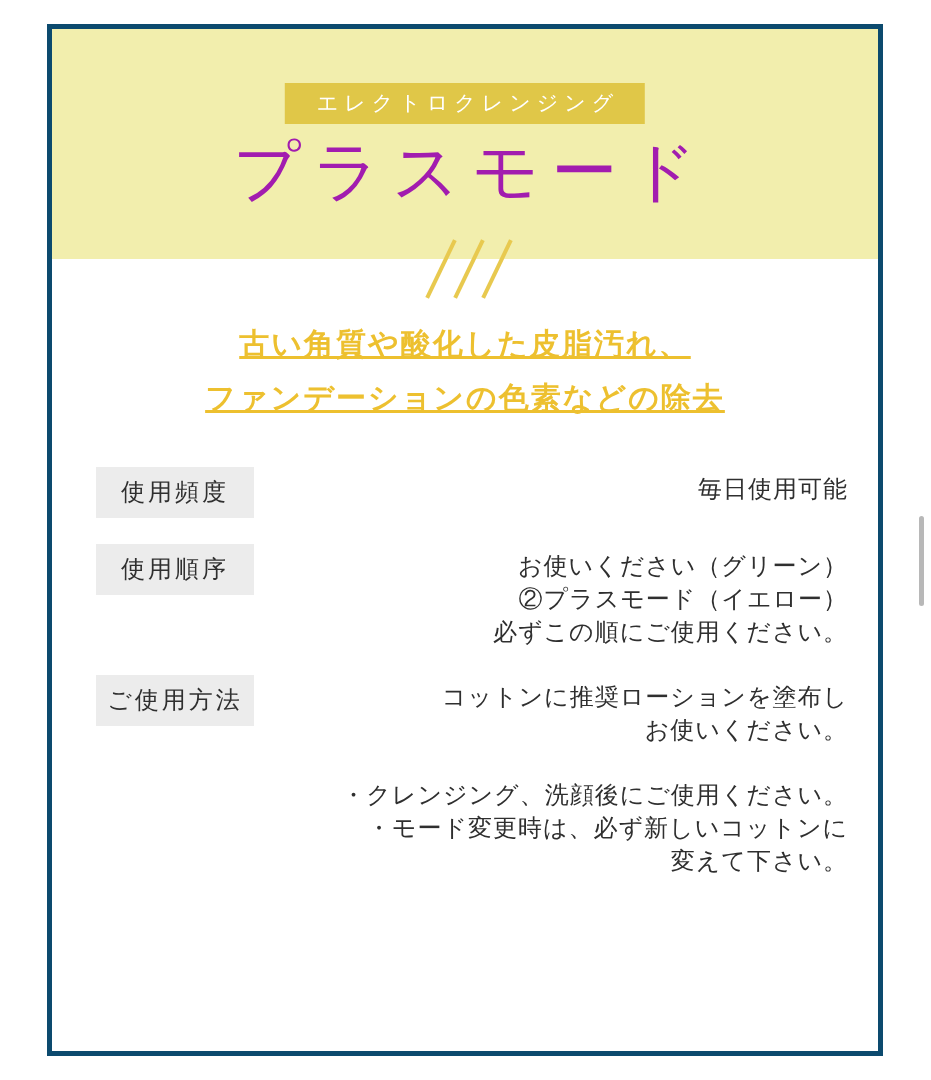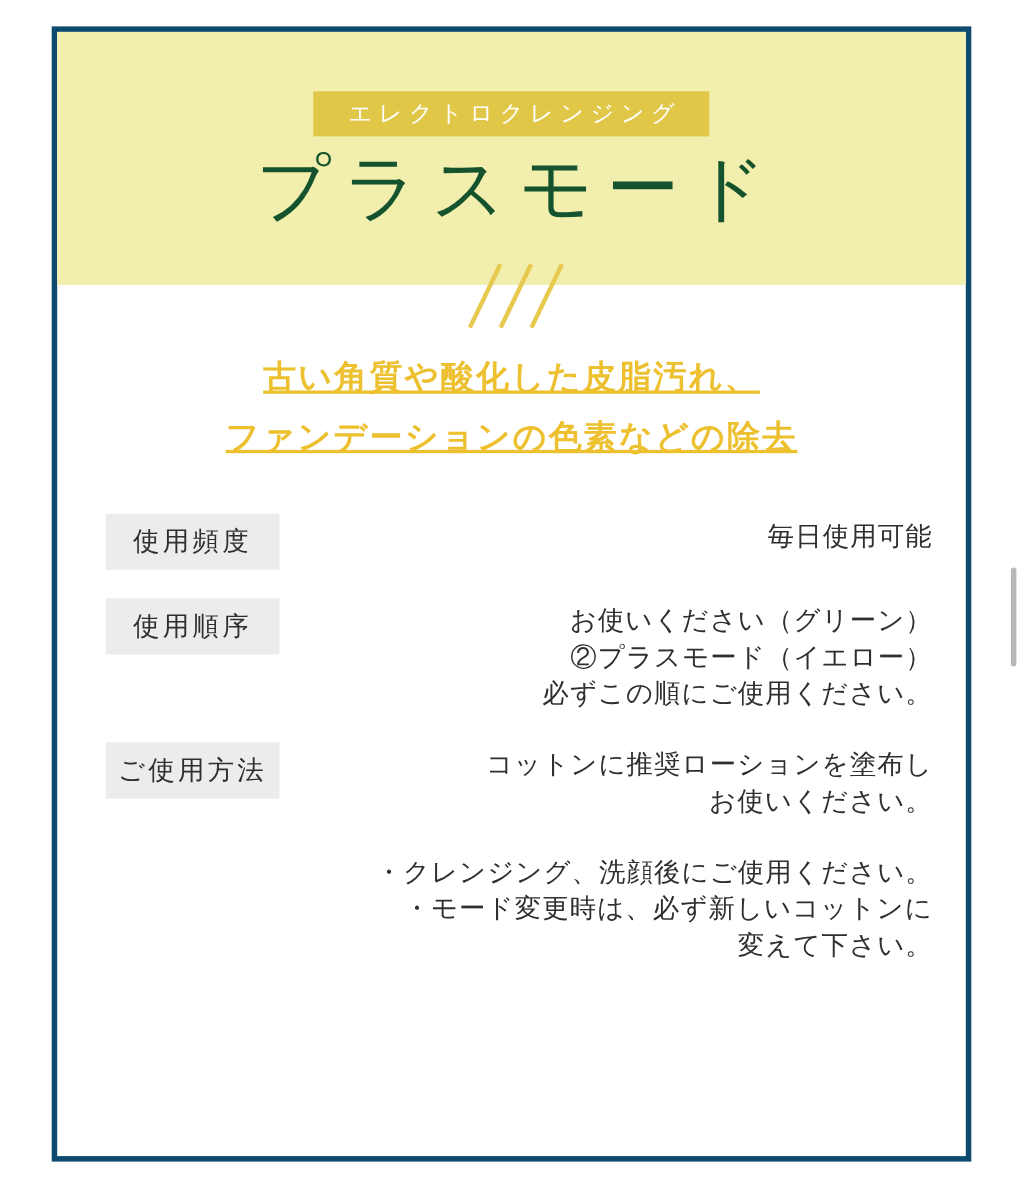--- a/index.html
+++ b/index.html
@@ -59,21 +59,21 @@
     padding: 6px 26px 7px 32px;
     white-space: nowrap;
     font-family: "Liberation Serif", serif;
   }
 
   .main-title {
     position: absolute;
     left: 50%;
     transform: translateX(-50%);
     top: 98px;
-    color: #14532d;
+    color: #a21caf;
     font-size: 66px;
     letter-spacing: 12px;
     white-space: nowrap;
     font-family: Liberation Sans, sans-serif;
     text-indent: 12px;
   }
 
   
   .slashes {
     position: absolute;
@@ -106,21 +106,20 @@
   .specs {
     position: absolute;
     left: 44px;
     top: 438px;
     right: 30px;
   }
   .row {
     display: flex;
     align-items: flex-start;
     margin-bottom: 26px;
-    font-family: Liberation Mono, monospace;
   }
   .row-label {
     flex: 0 0 auto;
     width: 158px;
     background: #ececec;
     color: #2f2f2f;
     font-size: 24px;
     letter-spacing: 3px;
     text-align: center;
     padding: 9px 0 10px 0;

